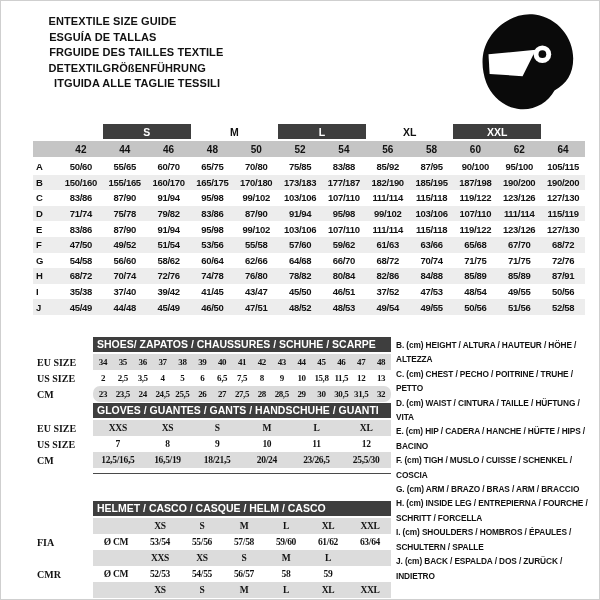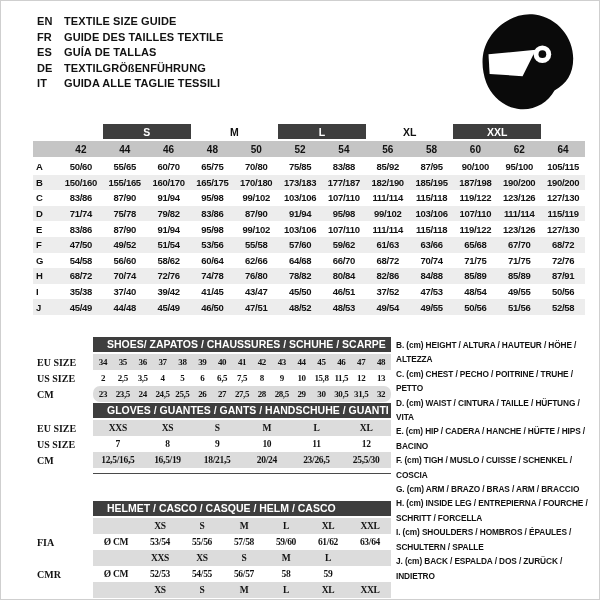--- a/index.html
+++ b/index.html
@@ -4,40 +4,40 @@
 <style>
   html,body { margin:0; padding:0; background:#fff; }
   .page {
     position:relative; width:600px; height:600px; box-sizing:border-box;
     background:#fff; border:1px solid #cfcfcf; overflow:hidden;
     font-family:"Liberation Sans", sans-serif; color:#121212;
   }
   
   .header-langs { position:absolute; left:36px; top:13px; }
   .lang-row { display:flex; font-weight:bold; font-size:11px; line-height:15.5px; letter-spacing:.1px; }
-  .lang-code { width:27px; flex:none; }
+  .lang-code { width:27px; flex:none;text-align:right; }
   .helmet-wrap { position:absolute; left:471px; top:7px; width:110px; height:110px; }
   .helmet-wrap svg { width:100%; height:100%; }
 
   
   .main-table { position:absolute; left:32px; top:122px; width:552px; font-weight:bold; }
   .mt-grid-row { display:grid; grid-template-columns:26px repeat(12,1fr); align-items:center; }
   .group-row { height:17px; margin-bottom:1px; }
   .group-cell { height:15px; display:flex; align-items:center; justify-content:center; font-size:10.5px; }
   .group-cell.dark { background:#3e3e3e; color:#fff; }
   .num-row { background:#c5c5c5; height:16px; margin-bottom:2px; font-size:10px; }
   .data-row { height:15.6px; font-size:9.5px; letter-spacing:-0.3px; }
   .data-row:nth-child(even) { background:#ededed; }
   .cell { text-align:center; white-space:nowrap; overflow:hidden; }
   .row-label { text-align:left; padding-left:3px; letter-spacing:0; }
 
   
   .sub-block { position:absolute; left:36px; width:354px; font-weight:bold; }
   .sub-title { margin-left:56px; height:15px; background:#3e3e3e; color:#fff;
-               font-size:10.5px; line-height:15px; padding-left:14px; margin-bottom:2px;
+               font-size:10.5px; line-height:15px; padding-left:4px; margin-bottom:2px;
                white-space:nowrap; overflow:hidden; }
   .sub-row { display:flex; height:16px; align-items:center;font-family:Liberation Serif, serif; }
   .side-label { width:56px; flex:none; font-size:10px; white-space:nowrap; }
   .sub-vals { flex:1; display:grid; height:100%; align-items:center; }
   .sub-vals.gray { background:#dcdcdc; }
   .vcell { text-align:center; white-space:nowrap; overflow:hidden; font-size:9.5px; letter-spacing:-0.3px; }
   #shoesTable .vcell { font-size:9px; letter-spacing:-0.4px; }
   .helmet-grid { grid-template-columns:46px repeat(6,1fr); }
   .glove-sep { margin-left:56px; margin-top:5px; height:1px; background:#4a4a4a; }
 
@@ -49,26 +49,26 @@
 <body>
 
 <div class="page">
 
   <div class="header-langs" id="langs">
       <div class="lang-row">
         <span class="lang-code">EN</span>
         <span class="lang-title">TEXTILE SIZE GUIDE</span>
       </div>
       <div class="lang-row">
+        <span class="lang-code">ES</span>
+        <span class="lang-title">GUÍA DE TALLAS</span>
+      </div>
+      <div class="lang-row">
         <span class="lang-code">FR</span>
         <span class="lang-title">GUIDE DES TAILLES TEXTILE</span>
-      </div>
-      <div class="lang-row">
-        <span class="lang-code">ES</span>
-        <span class="lang-title">GUÍA DE TALLAS</span>
       </div>
       <div class="lang-row">
         <span class="lang-code">DE</span>
         <span class="lang-title">TEXTILGRÖßENFÜHRUNG</span>
       </div>
       <div class="lang-row">
         <span class="lang-code">IT</span>
         <span class="lang-title">GUIDA ALLE TAGLIE TESSILI</span>
       </div>
     </div>

